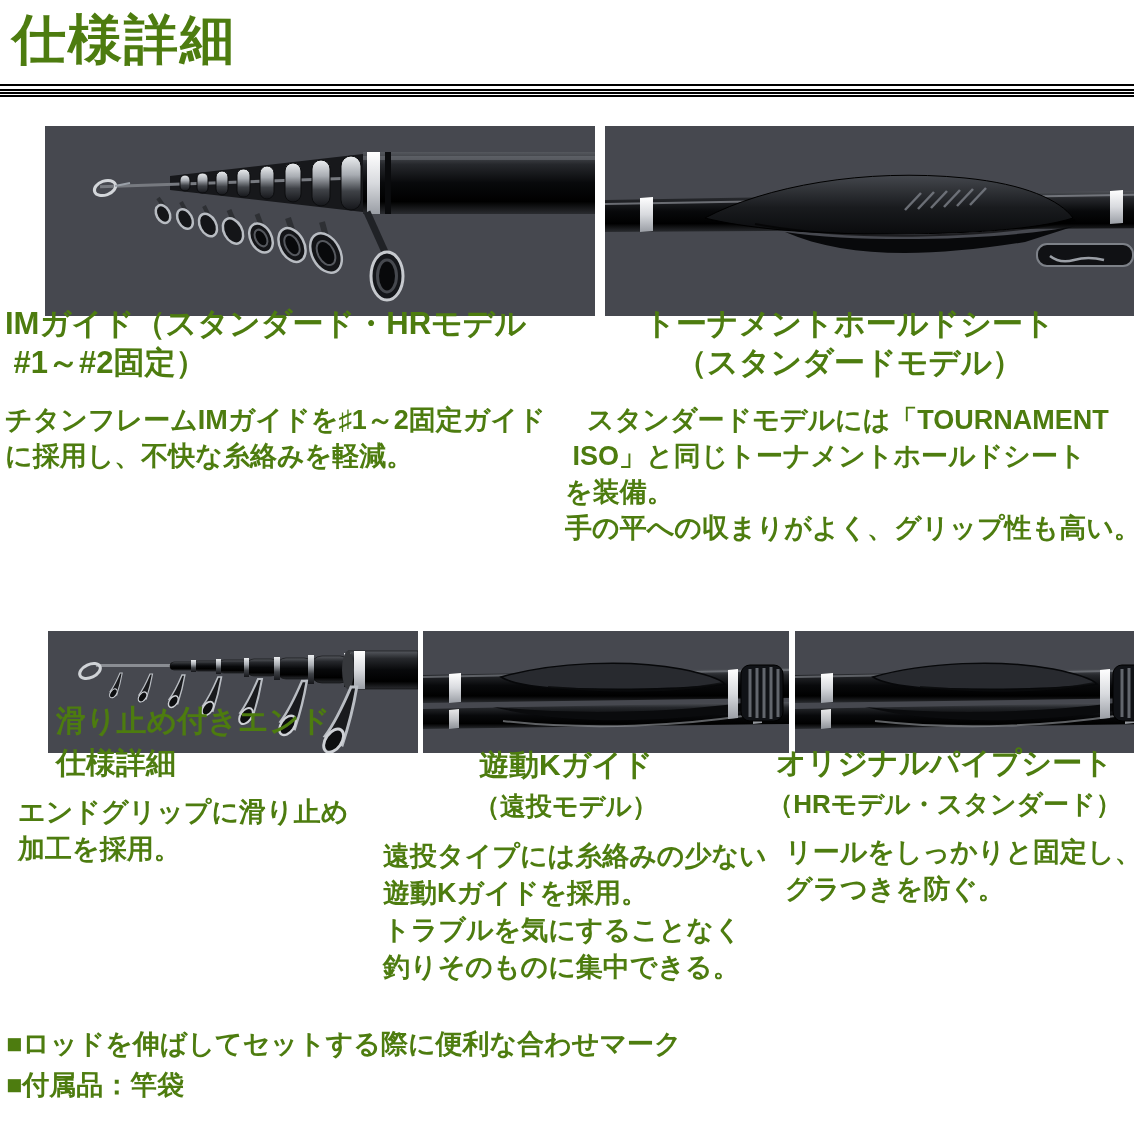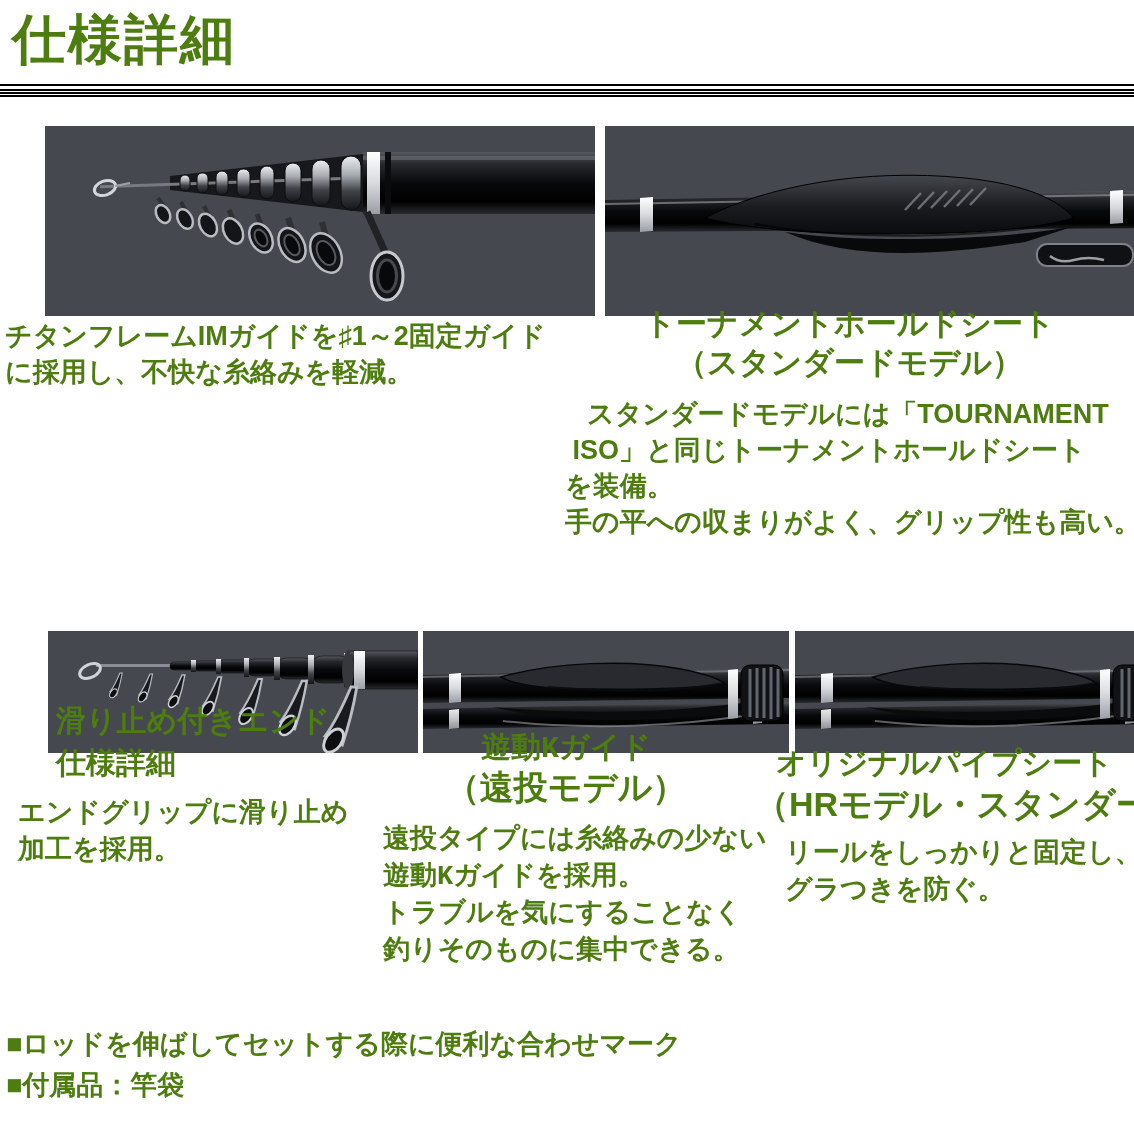--- a/index.html
+++ b/index.html
@@ -32,35 +32,35 @@
   .photo svg { display:block; width:100%; height:100%; }
   #ph1 { left:5px;   top:110px; width:550px; height:190px; }
   #ph2 { left:565px; top:110px; width:569px; height:190px; }
   #ph3 { left:8px;   top:615px; width:370px; height:122px; }
   #ph4 { left:383px; top:615px; width:366px; height:122px; }
   #ph5 { left:755px; top:615px; width:367px; height:122px; }
 
   
   .cap { position:absolute; }
   .cap .hd { font-size:31px; line-height:39px; }
-  .cap .body { margin-top:14px; font-size:27px; line-height:36px; }
+  .cap .body { margin-top:20px; font-size:27px; line-height:36px; }
   #cap-r1l { left:5px; top:304px; width:562px; }
   #cap-r1r { left:565px; top:304px; width:569px; }
   #cap-r1r .hd { text-align:center; }
   #cap-r1r .body { text-align:left; }
   #cap-r1r .body .ln:nth-child(1) { padding-left:22px; }
 
   
   .cap2 .hd { font-size:30px; line-height:42px; }
-  .cap2 .hd .sub { font-size:34px; line-height:40px; }
+  .cap2 .hd .sub { font-size:26px; line-height:40px; }
   .cap2 .body { margin-top:10px; font-size:27px; line-height:37px; }
   #cap-r2a { left:8px; top:700px; width:370px; }
   #cap-r2a .hd { width:max-content; margin:0 auto; text-align:left; }
   #cap-r2a .body { padding-left:10px; }
-  #cap-r2b { left:383px; top:728px; width:366px;font-family:Liberation Mono, monospace; }
+  #cap-r2b { left:383px; top:744px; width:366px; }
   #cap-r2b .hd { text-align:center; }
   #cap-r2b .body { width:760px; margin-top:12px; }
   #cap-r2c { left:755px; top:742px; width:379px; }
   #cap-r2c .hd { text-align:center; }
   #cap-r2c .body { padding-left:30px; }
 
   
   #footer { left:6px; top:1024px; font-size:27px; line-height:41px; }
 </style>
 </head>
@@ -181,20 +181,24 @@
         <line x1="352" y1="80" x2="368" y2="63"></line>
         <line x1="365" y1="79" x2="381" y2="62"></line>
       </g>
       <path d="M180,106 C240,132 320,132 420,116 L470,100 C400,114 260,118 180,106 Z" fill="#08090b"></path>
       <rect x="432" y="118" width="96" height="22" rx="10" fill="#101114" stroke="#7d8188" stroke-width="2"></rect>
       <path d="M445,130 q10,8 24,4 q14,-4 30,0" stroke="#9a9ea5" stroke-width="2.5" fill="none"></path>
     </svg>
   </figure>
 
   <div class="cap" id="cap-r1l">
+    <div class="hd">
+      <div class="ln">IMガイド（スタンダード・HRモデル</div>
+      <div class="ln"> #1～#2固定）</div>
+    </div>
     <div class="body">
       <div class="ln">チタンフレームIMガイドを♯1～2固定ガイド</div>
       <div class="ln">に採用し、不快な糸絡みを軽減。</div>
     </div>
   </div>
 
   <div class="cap" id="cap-r1r">
     <div class="hd">
       <div class="ln">トーナメントホールドシート</div>
       <div class="ln">（スタンダードモデル）</div>

